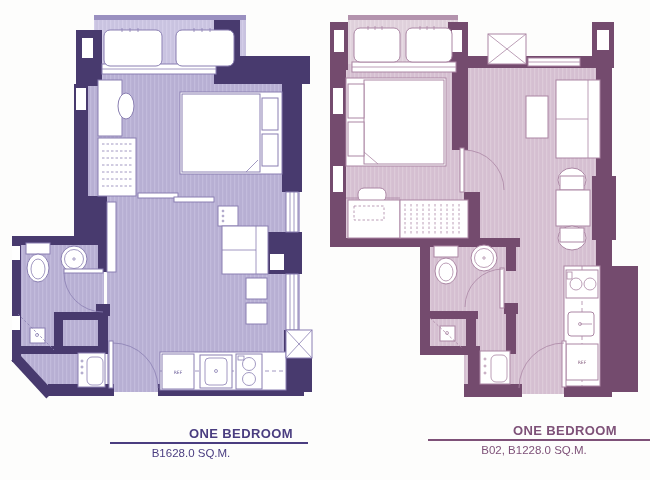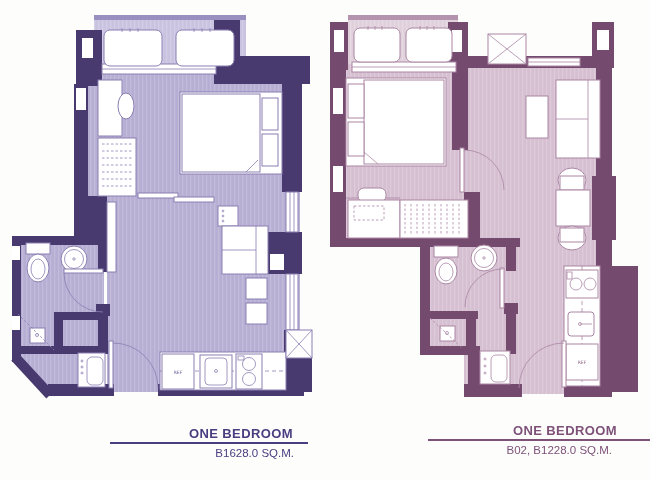--- a/index.html
+++ b/index.html
@@ -24,21 +24,21 @@
   .unitR .slot{fill:#ffffff;}
   .unitR text.ref{font:4.5px "DejaVu Sans", sans-serif;fill:#8a6484;}
 
   .dash{stroke-dasharray:4 3;}
   .dash2{stroke-dasharray:2.5 2;}
 
   
   .label-block{position:absolute;width:222px;}
   .lb-title{text-align:right;font-weight:bold;font-size:13px;letter-spacing:.4px;}
   .lb-rule{height:0;border-top:2px solid;margin-top:1px;}
-  .lb-row{display:flex;justify-content:flex-end;font-size:11.5px;margin-top:3px;}
+  .lb-row{display:flex;justify-content:center;font-size:11.5px;margin-top:3px;}
   .lb-left{left:86px;top:426px;color:#4a3d80;}
   .lb-left .lb-title{padding-right:15px;}
   .lb-left .lb-rule{margin-left:24px;border-color:#4a3d80;}
   .lb-left .lb-row{padding:0 14px 0 2px;}
   .lb-right{left:428px;top:423px;color:#7e5178;}
   .lb-right .lb-title{padding-right:33px;}
   .lb-right .lb-rule{border-color:#7e5178;}
   .lb-right .lb-row{padding:0 38px 0 0;margin-left:28px;}
 </style>
 </head>

